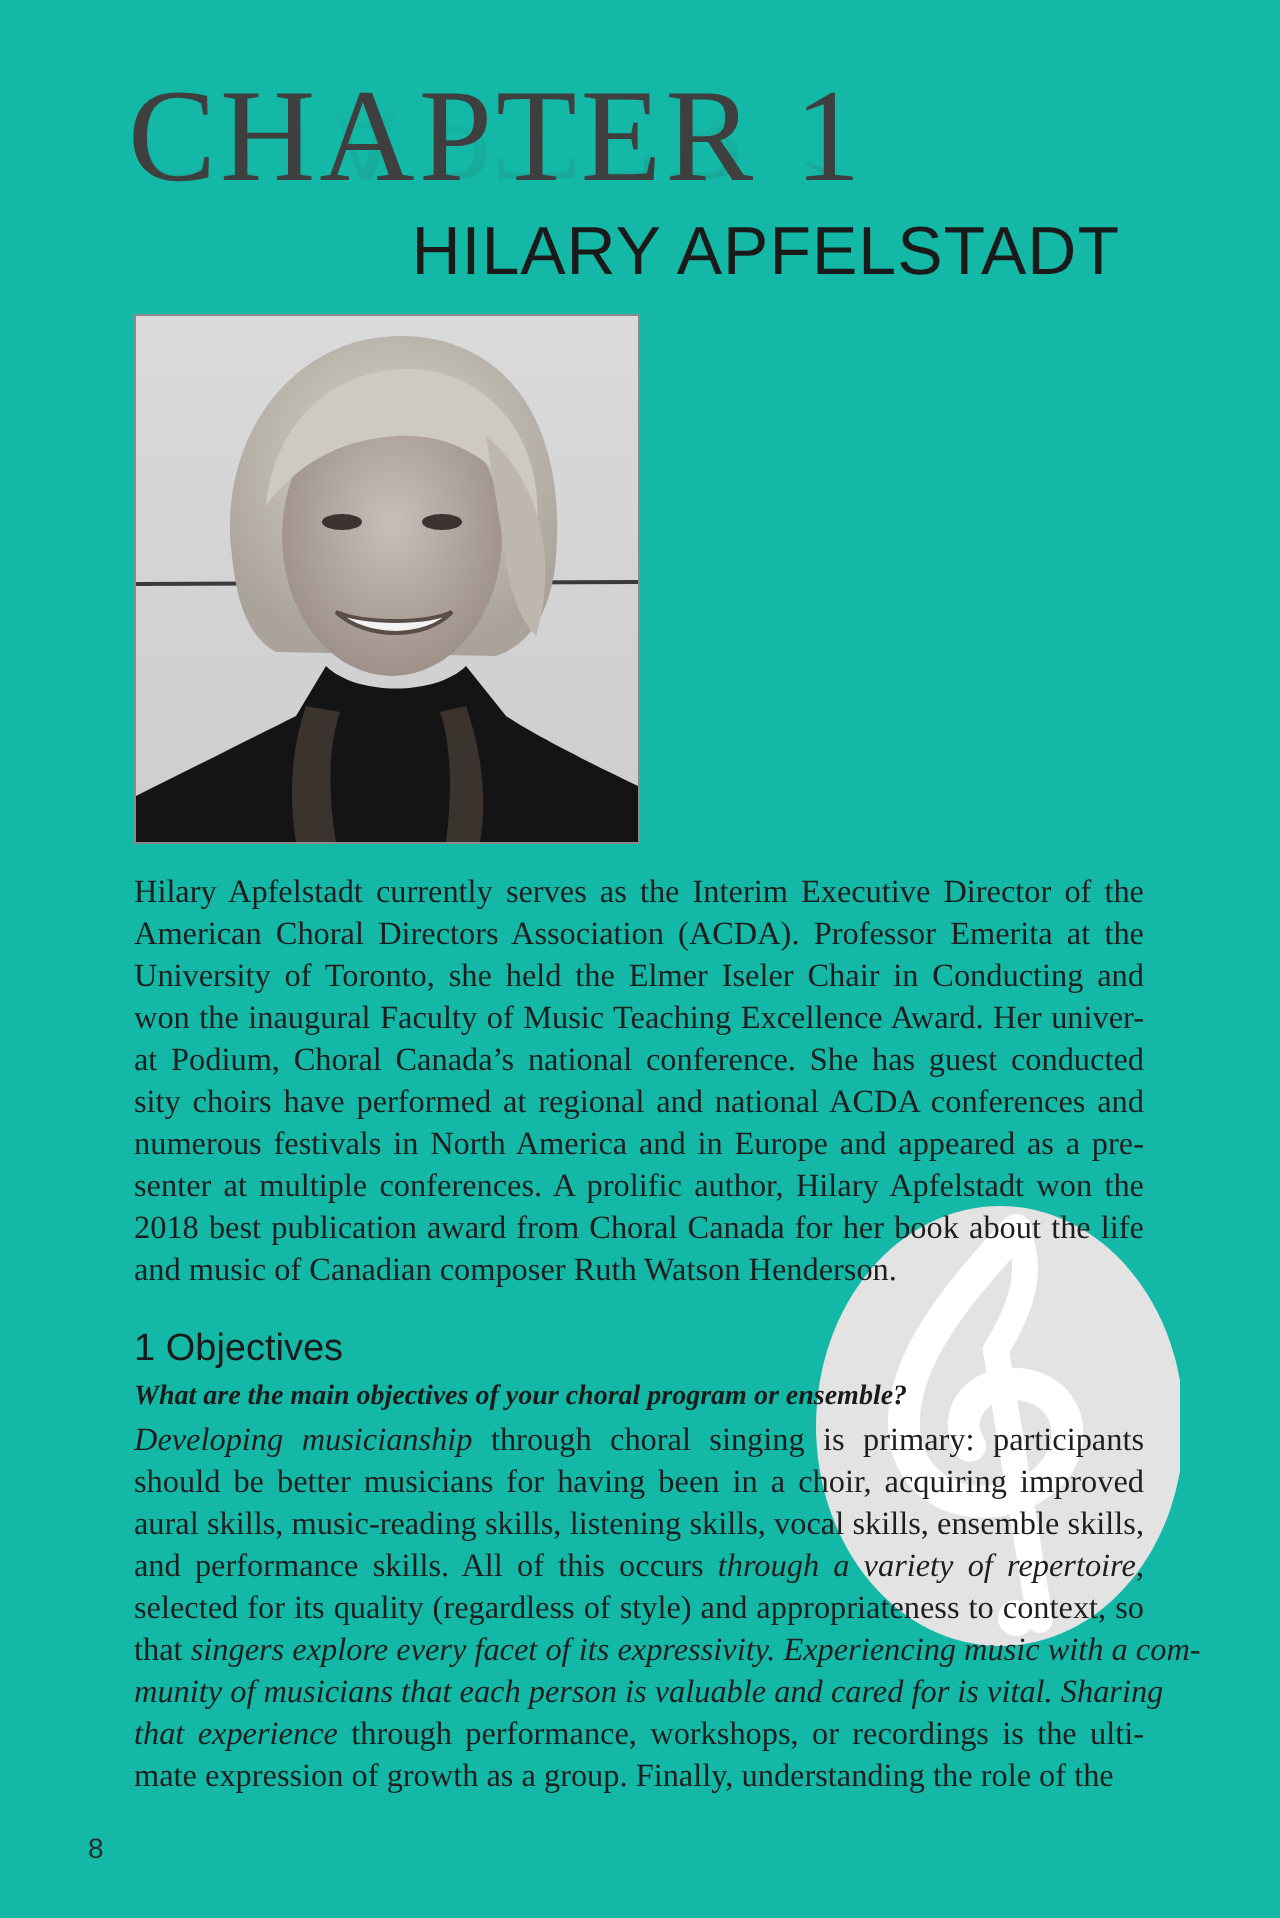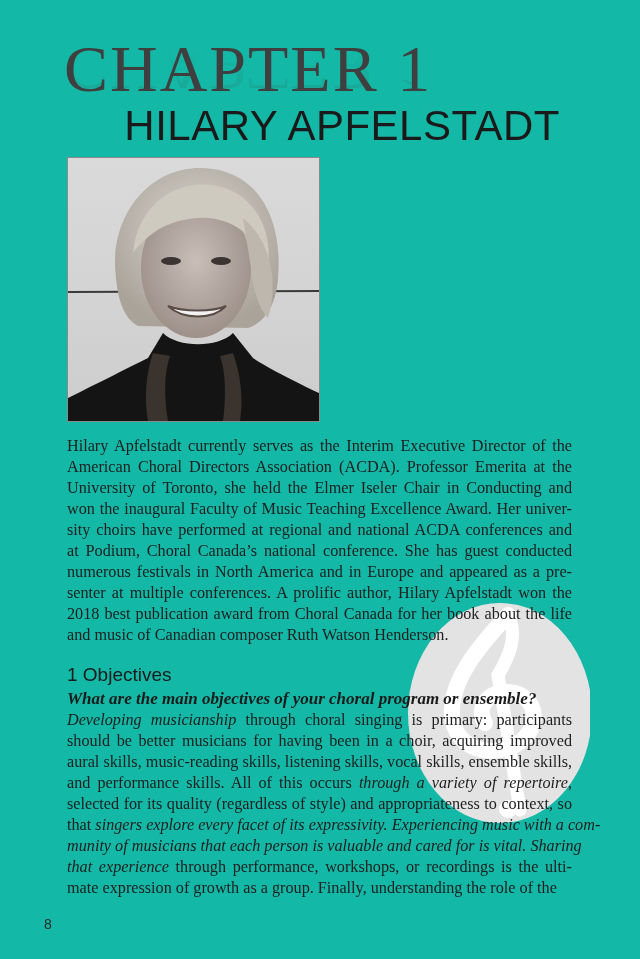--- a/index.html
+++ b/index.html
@@ -52,21 +52,21 @@
     overflow: hidden;
     -webkit-mask-image: linear-gradient(to top, rgba(0,0,0,0.0) 0%, rgba(0,0,0,1) 100%);
             mask-image: linear-gradient(to top, rgba(0,0,0,0.0) 0%, rgba(0,0,0,1) 100%);
     pointer-events: none;
   }
   .author-name {
     position: absolute;
     right: 80px;
     top: 106px;
     font-family: "Liberation Sans", sans-serif;
-    font-size: 42px;
+    font-size: 34px;
     line-height: 40px;
     color: #1a1a1a;
     letter-spacing: 0.5px;
     margin: 0;
     font-weight: normal;
     white-space: nowrap;
   }
 
   
   .portrait {
@@ -128,21 +128,21 @@
     margin: 0;
     font-weight: normal;
   }
   .question {
     position: absolute;
     left: 67px;
     top: 688px;
     font-family: "Liberation Serif", serif;
     font-style: italic;
     font-weight: bold;
-    font-size: 17px;
+    font-size: 14px;
     line-height: 22px;
     color: #1a1a1a;
     margin: 0;
     white-space: nowrap;
     text-align: right;
   }
   .body-para {
     position: absolute;
     left: 67px;
     top: 710px;
@@ -216,22 +216,22 @@
       <path d="M85 195 C 78 215, 76 240, 80 263 L 100 263 C 96 240, 96 215, 102 198 Z" fill="#3a332e"></path>
       <path d="M165 195 C 172 215, 176 240, 172 263 L 155 263 C 158 240, 158 215, 152 198 Z" fill="#3a332e"></path>
     </svg>
   </div>
 
   <div class="bio text" id="bio">
       <span class="line">Hilary Apfelstadt currently serves as the Interim Executive Director of the</span>
       <span class="line">American Choral Directors Association (ACDA). Professor Emerita at the</span>
       <span class="line">University of Toronto, she held the Elmer Iseler Chair in Conducting and</span>
       <span class="line">won the inaugural Faculty of Music Teaching Excellence Award. Her univer-</span>
+      <span class="line">at Podium, Choral Canada’s national conference. She has guest conducted</span>
       <span class="line">sity choirs have performed at regional and national ACDA conferences and</span>
-      <span class="line">at Podium, Choral Canada’s national conference. She has guest conducted</span>
       <span class="line">numerous festivals in North America and in Europe and appeared as a pre-</span>
       <span class="line">senter at multiple conferences. A prolific author, Hilary Apfelstadt won the</span>
       <span class="line">2018 best publication award from Choral Canada for her book about the life</span>
       <span class="line last">and music of Canadian composer Ruth Watson Henderson.</span>
     </div>
 
   <h3 class="section-heading">1 Objectives</h3>
   <p class="question">What are the main objectives of your choral program or ensemble?</p>
 
   <div class="body-para text" id="body-para">

